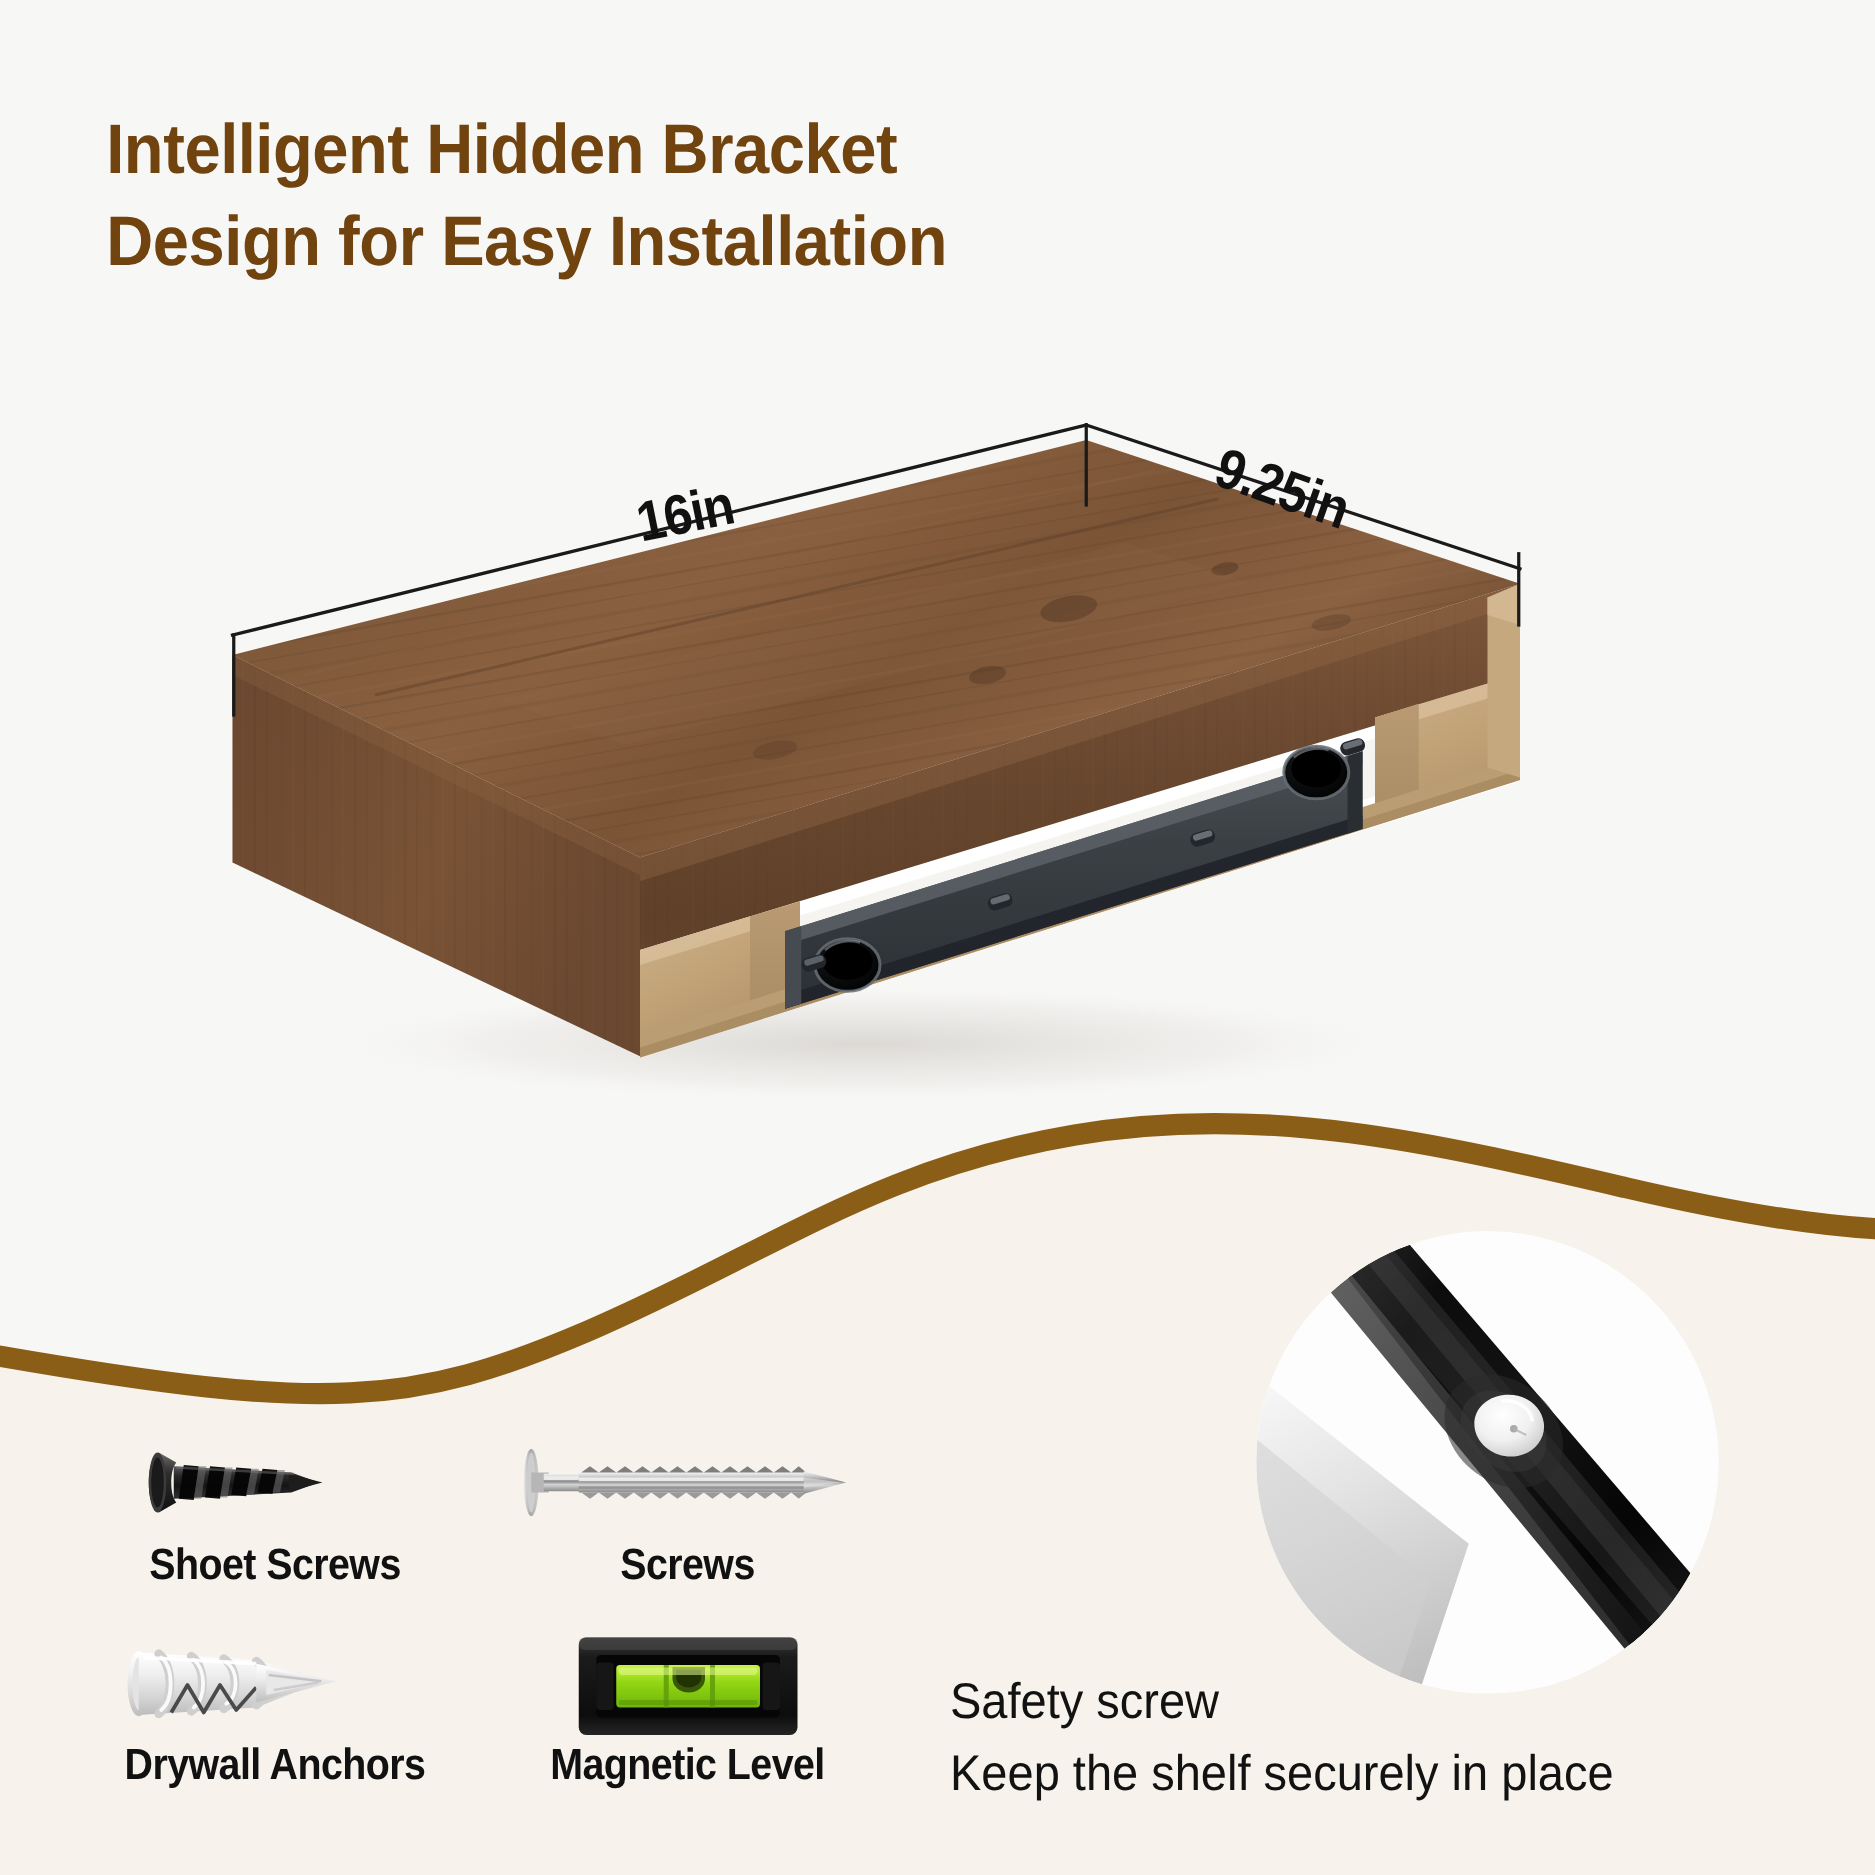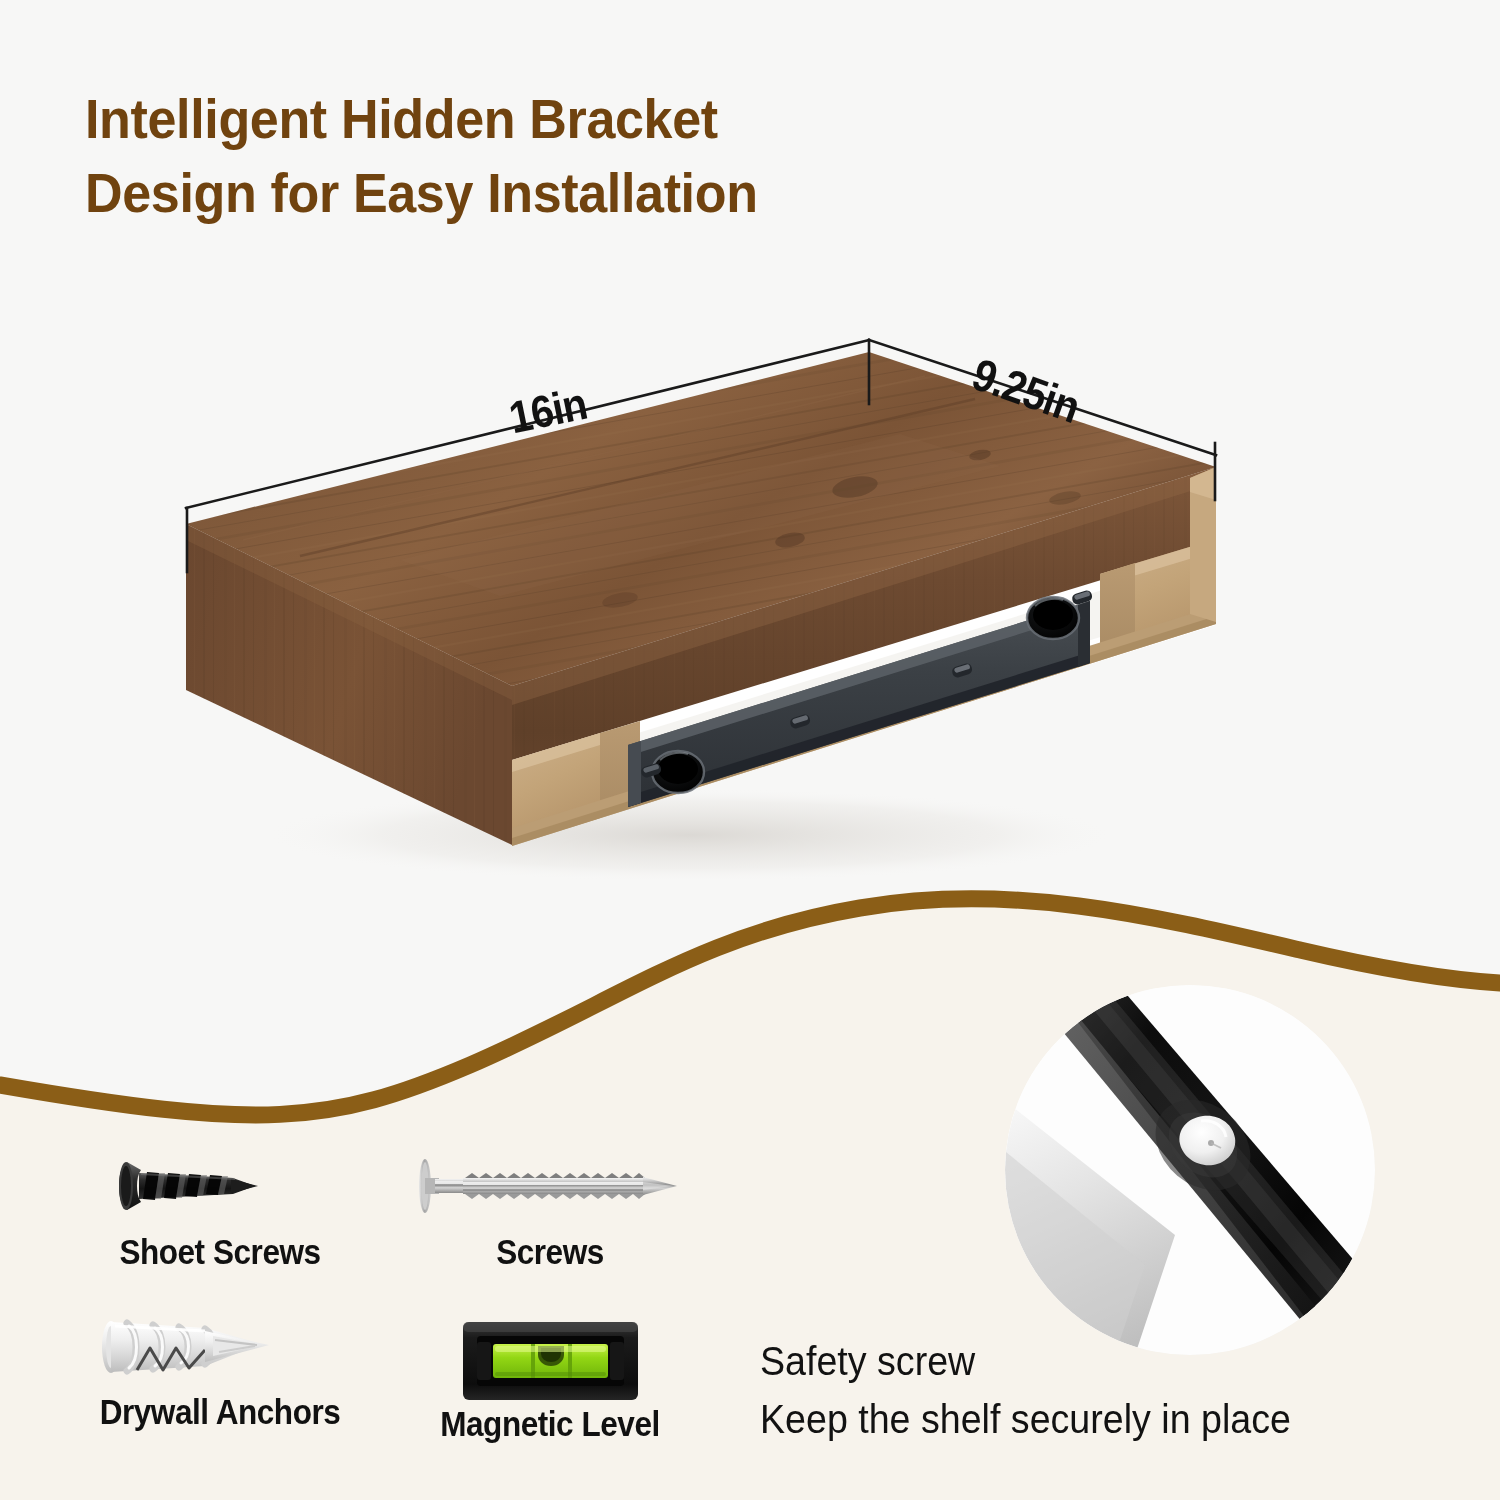--- a/index.html
+++ b/index.html
@@ -54,21 +54,21 @@
   }
   .dim-16 { left:505px; top:385px; transform:rotate(-11.5deg) scaleX(0.9); }
   .dim-925 { left:965px; top:365px; transform:rotate(19.5deg) scaleX(0.9); }
 
   
   .acc-grid { position:absolute; left:55px; top:1140px; width:660px; height:320px; }
   .acc-cell { position:absolute; width:330px; height:160px; }
   .acc-cell.c0 { left:0;    top:0;text-decoration:underline; }
   .acc-cell.c1 { left:330px; top:0; }
   .acc-cell.c2 { left:0;    top:160px; }
-  .acc-cell.c3 { left:330px; top:172px; }
+  .acc-cell.c3 { left:330px; top:160px; }
   .acc-art { position:absolute; left:0; top:0; width:330px; height:95px; }
   .acc-label {
     position:absolute; left:0; top:92px; width:330px;
     text-align:center;
     font-size:35px; font-weight:bold; color:#111;
     transform:scaleX(0.9);
     letter-spacing:-0.5px;
     white-space:nowrap;
   }
 

